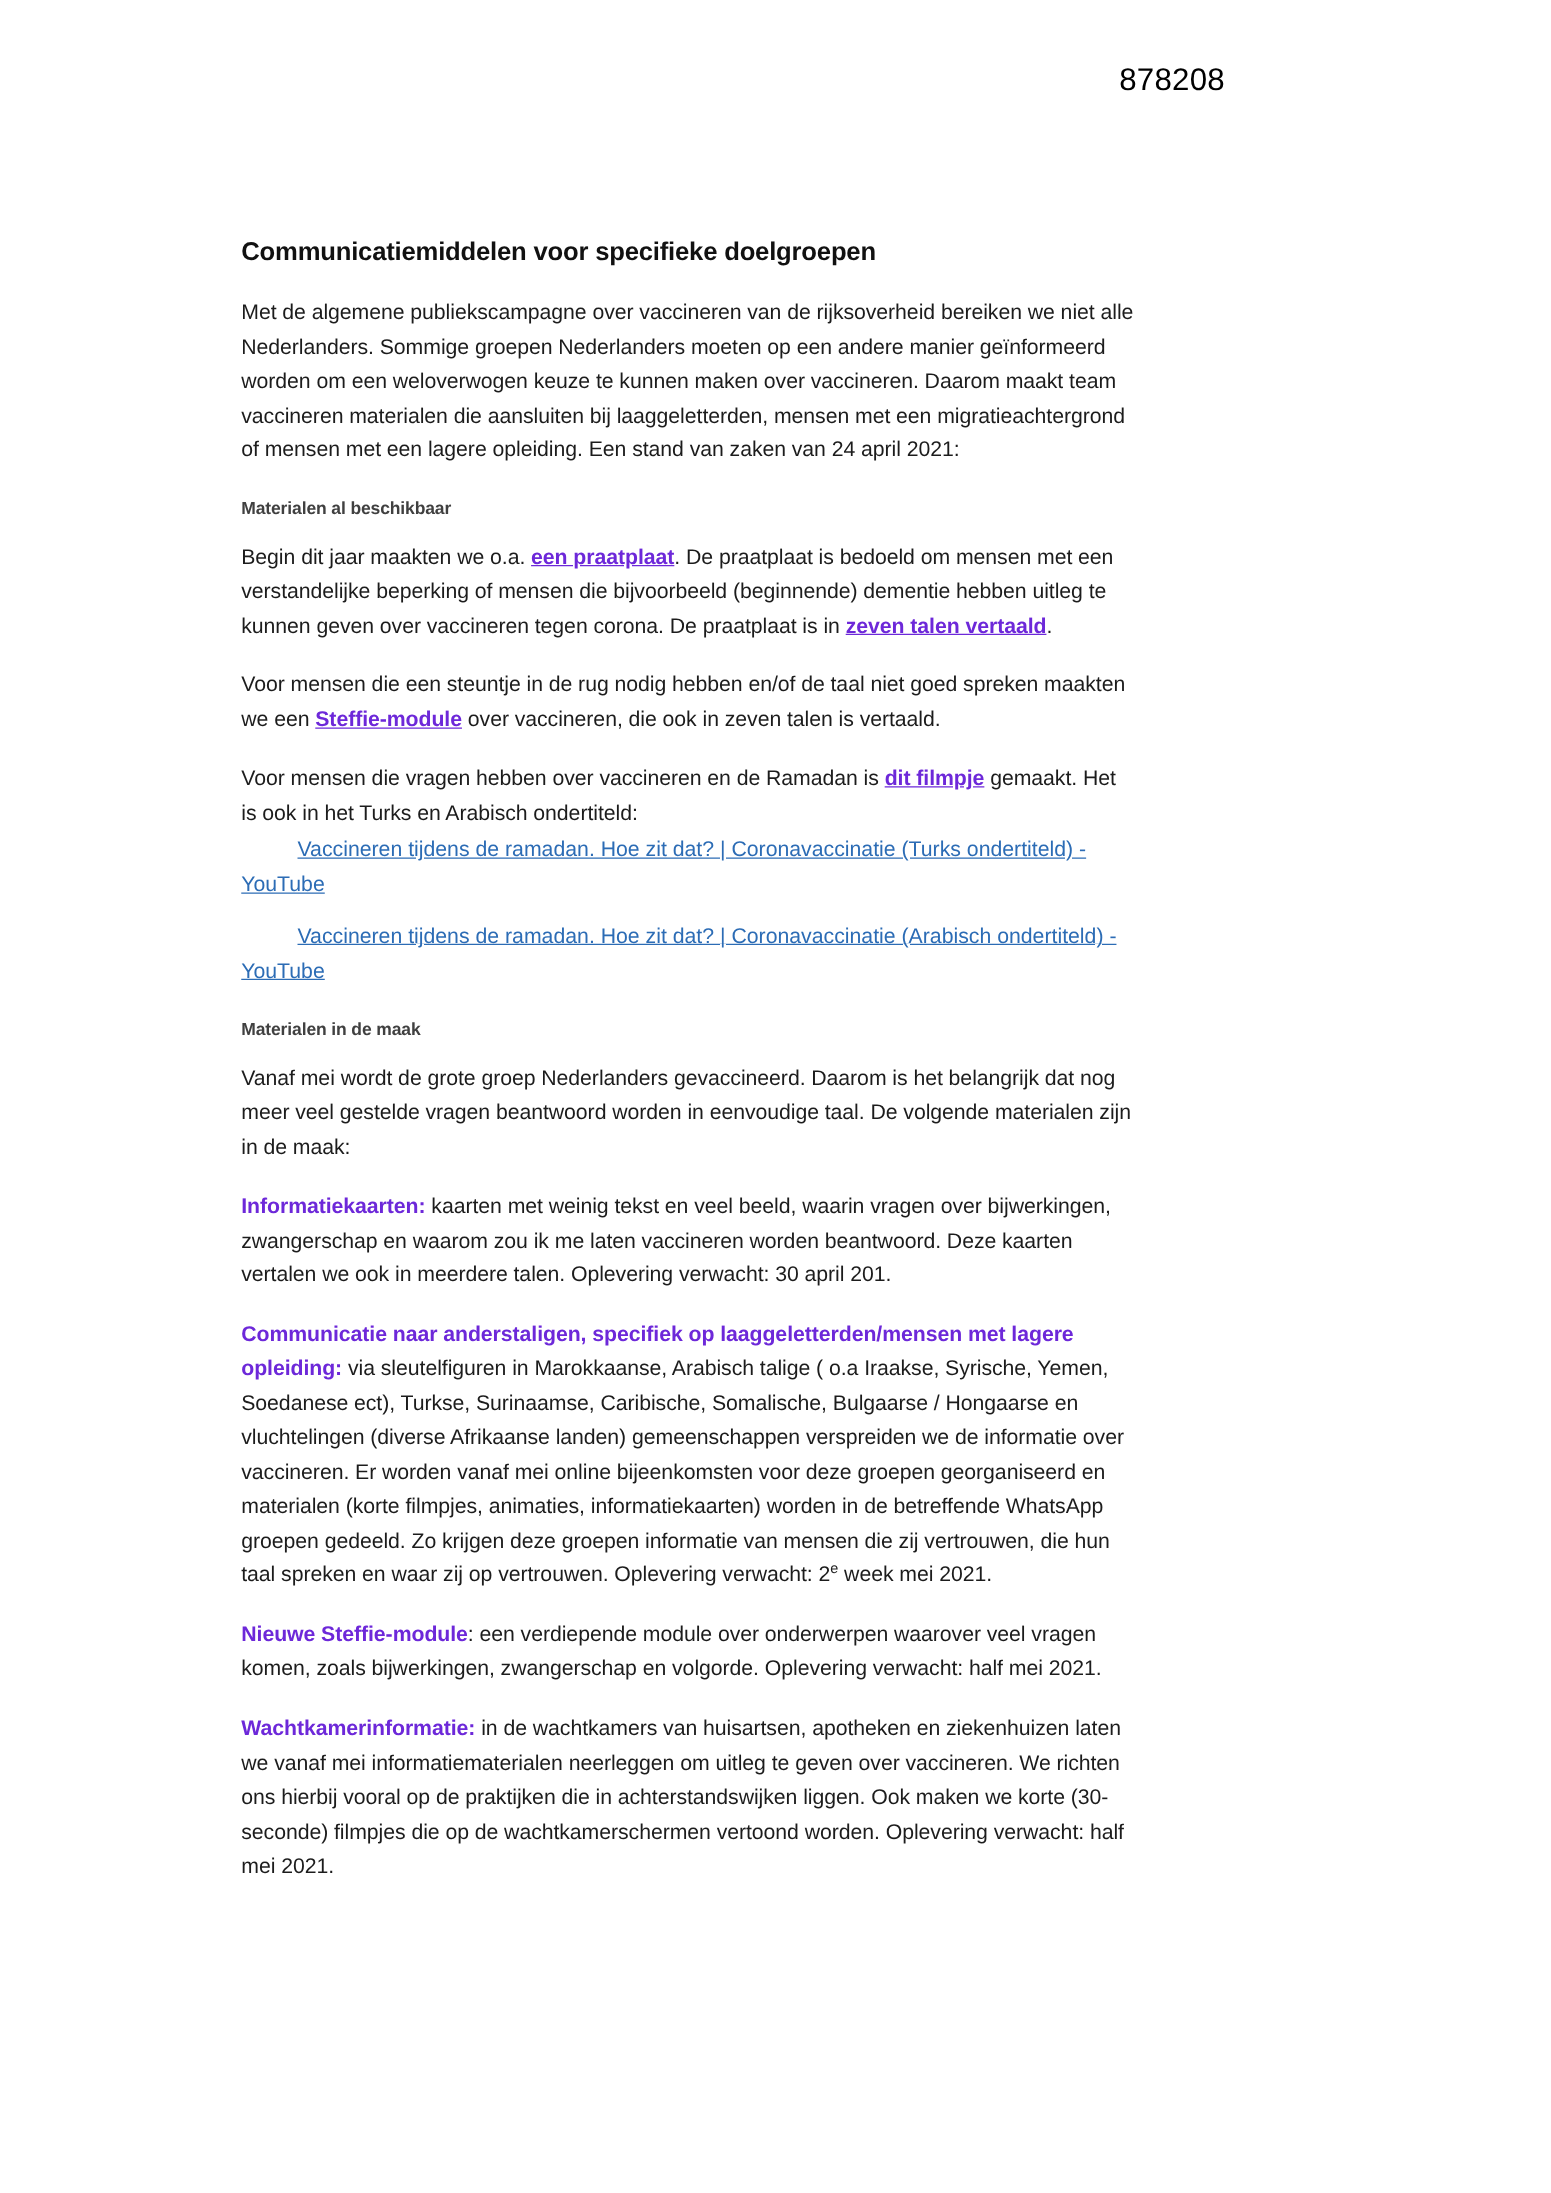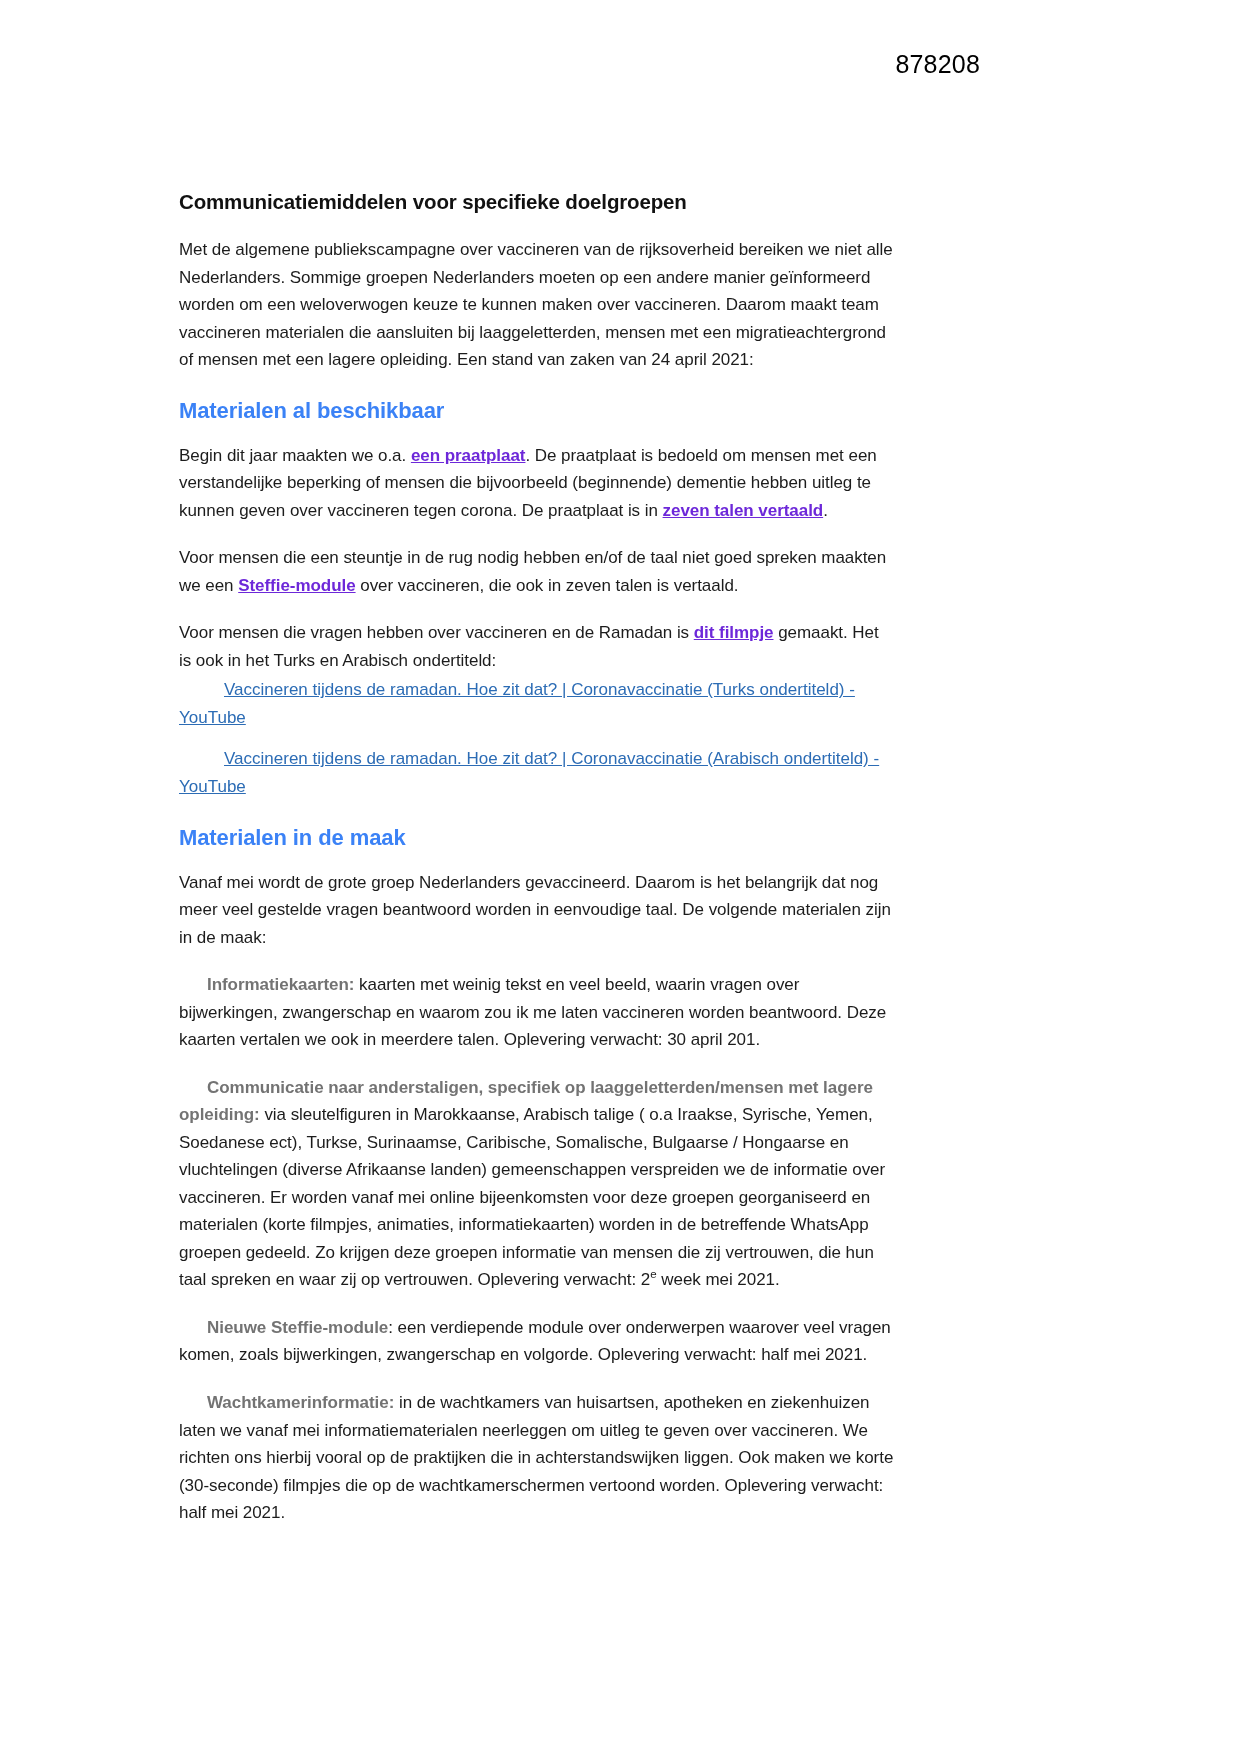--- a/index.html
+++ b/index.html
@@ -26,37 +26,37 @@
     position: absolute;
     top: 50px;
     right: 62px;
     font-size: 25px;
     letter-spacing: 0.2px;
     color: #000000;
     font-family: "Liberation Sans", sans-serif;
   }
   .content {
     position: absolute;
-    left: 179px;
+    left: 193px;
     top: 190px;
     width: 715px;
   }
   h1.doc-title {
     font-size: 20.5px;
     font-weight: bold;
     margin: 0 0 22px 0;
     letter-spacing: -0.15px;
     color: #111111;
   }
   h2.section-heading {
-    font-size: 22px;
+    font-size: 14px;
     font-weight: bold;
     margin: 24px 0 18px 0;
     letter-spacing: -0.1px;
-    color: #3b82f6;
+    color: #404040;
   }
   p.body-text {
     font-size: 17px;
     line-height: 1.62;
     margin: 0 0 20px 0;
     color: #1c1c1c;
     text-align: left;
     letter-spacing: -0.05px;
   }
   p.tight {
@@ -73,22 +73,21 @@
     font-weight: normal;
     margin-left: 45px;
   }
   p.link-line {
     font-size: 17px;
     line-height: 1.62;
     margin: 0 0 14px 0;
   }
   .lead-bold {
     font-weight: bold;
-    color: #737373;
-    margin-left: 28px;
+    color: #6d28d9;
   }
   sup.ord {
     font-size: 0.68em;
     vertical-align: super;
     line-height: 0;
   }
 </style>
 </head>
 <body>
 

